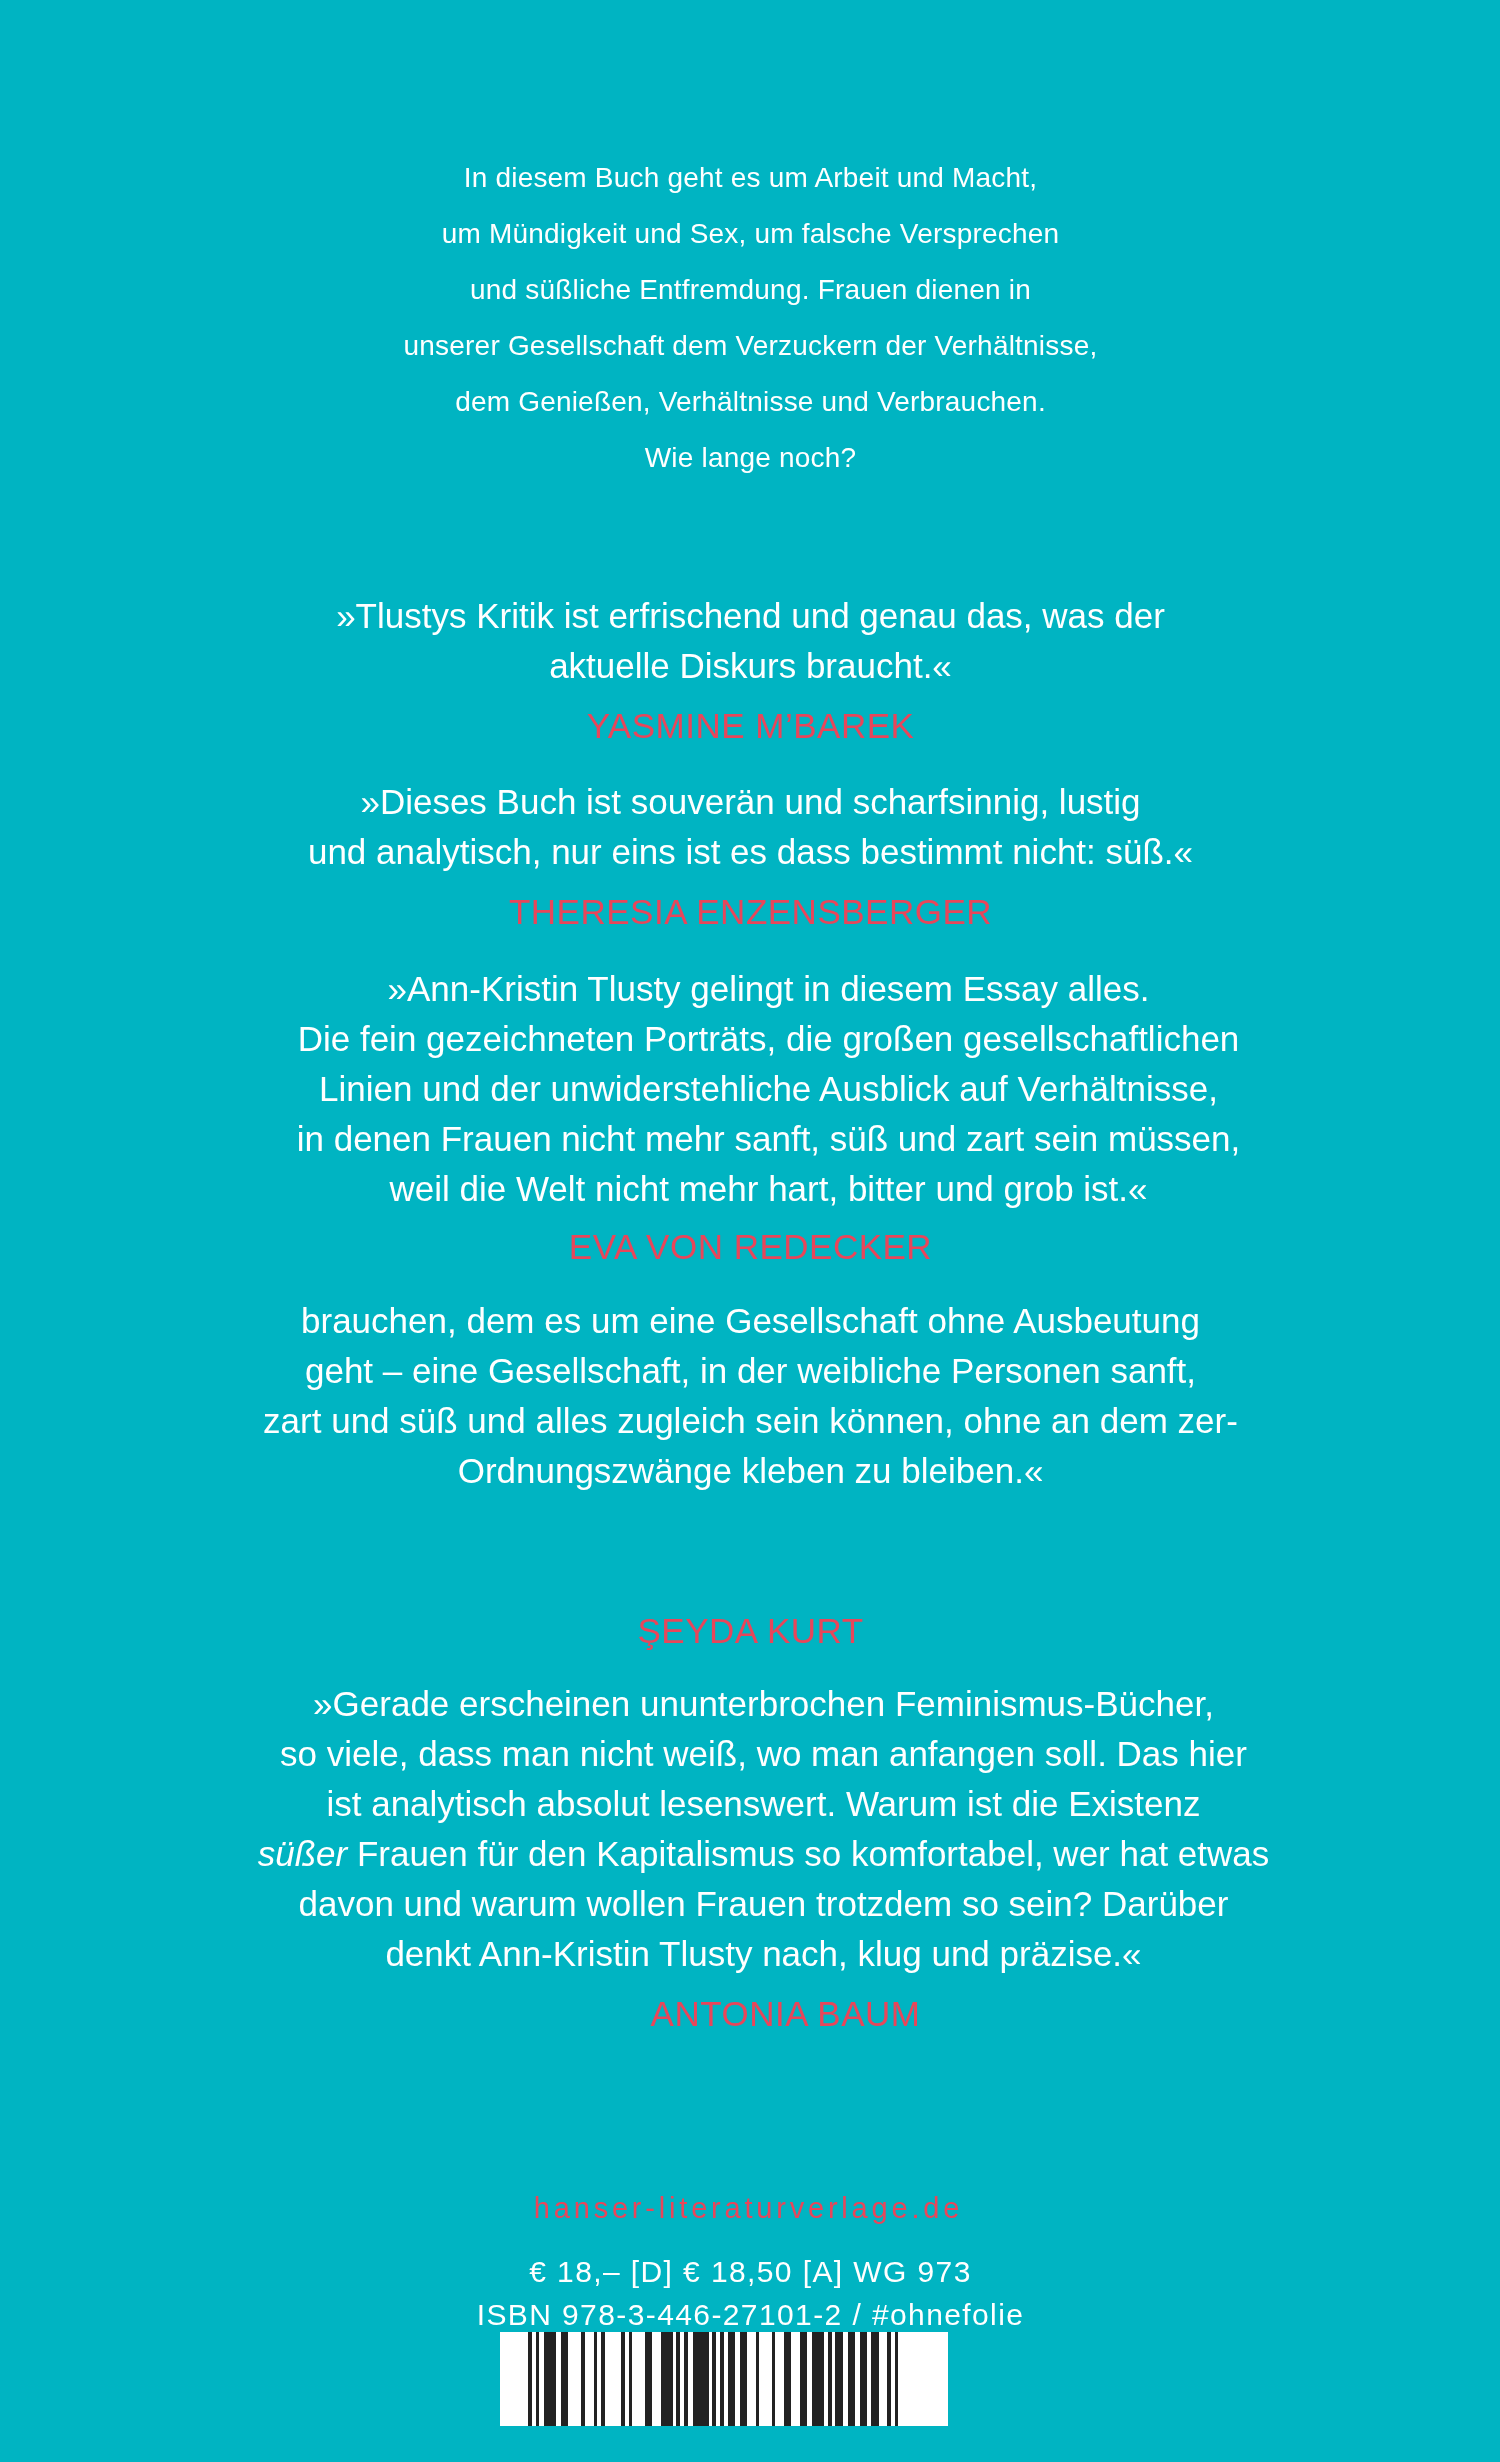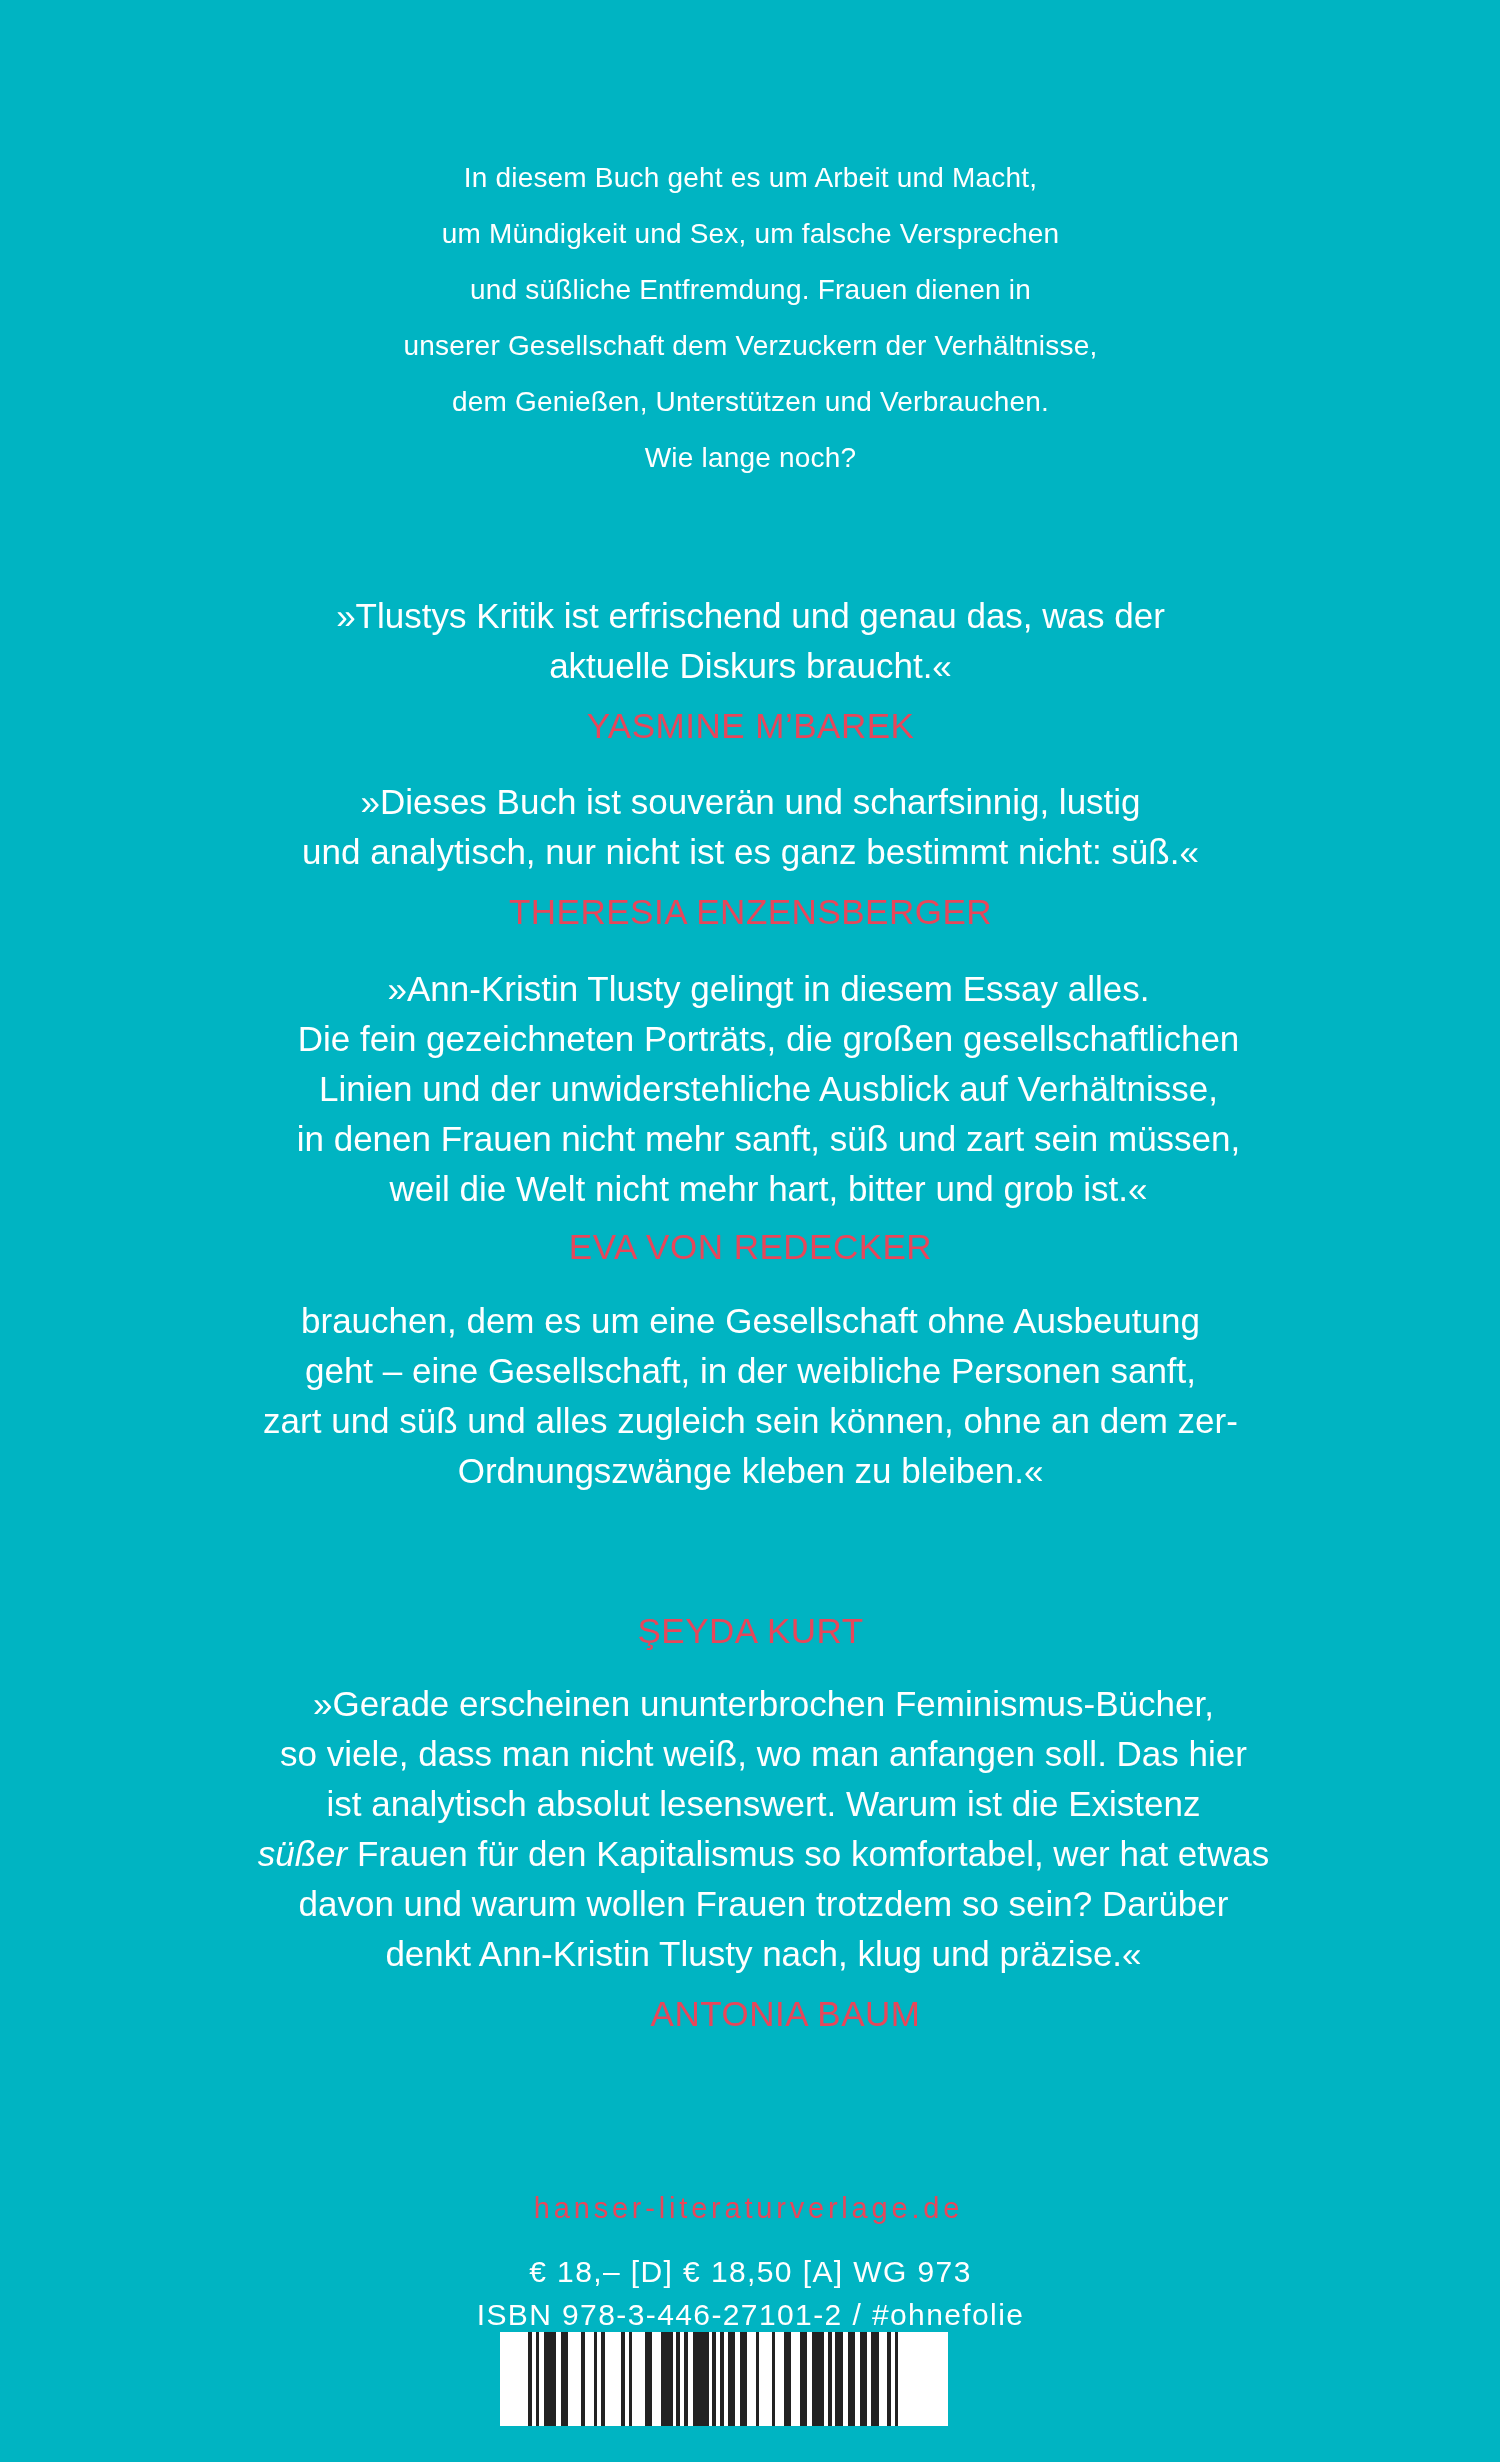--- a/index.html
+++ b/index.html
@@ -36,33 +36,33 @@
   em { font-style: italic; }
 </style>
 </head>
 <body>
 
 <div class="block intro">
   <span class="line">In diesem Buch geht es um Arbeit und Macht,</span>
   <span class="line">um Mündigkeit und Sex, um falsche Versprechen</span>
   <span class="line">und süßliche Entfremdung. Frauen dienen in</span>
   <span class="line">unserer Gesellschaft dem Verzuckern der Verhältnisse,</span>
-  <span class="line">dem Genießen, Unterstützen und Verbrauchen.</span>
+  <span class="line">dem Genießen, Verhältnisse und Verbrauchen.</span>
   <span class="line">Wie lange noch?</span>
 </div>
 
 <div class="block quote" style="top:591px;">
   <span class="line">»Tlustys Kritik ist erfrischend und genau das, was der</span>
   <span class="line">aktuelle Diskurs braucht.«</span>
 </div>
 <div class="name" style="top:705px;">YASMINE M’BAREK</div>
 
 <div class="block quote" style="top:777px;">
   <span class="line">»Dieses Buch ist souverän und scharfsinnig, lustig</span>
-  <span class="line">und analytisch, nur nicht ist es ganz bestimmt nicht: süß.«</span>
+  <span class="line">und analytisch, nur eins ist es dass bestimmt nicht: süß.«</span>
 </div>
 <div class="name" style="top:891px;">THERESIA ENZENSBERGER</div>
 
 <div class="block quote" style="top:964px;padding-left:18px;">
   <span class="line">»Ann-Kristin Tlusty gelingt in diesem Essay alles.</span>
   <span class="line">Die fein gezeichneten Porträts, die großen gesellschaftlichen</span>
   <span class="line">Linien und der unwiderstehliche Ausblick auf Verhältnisse,</span>
   <span class="line">in denen Frauen nicht mehr sanft, süß und zart sein müssen,</span>
   <span class="line">weil die Welt nicht mehr hart, bitter und grob ist.«</span>
 </div>

